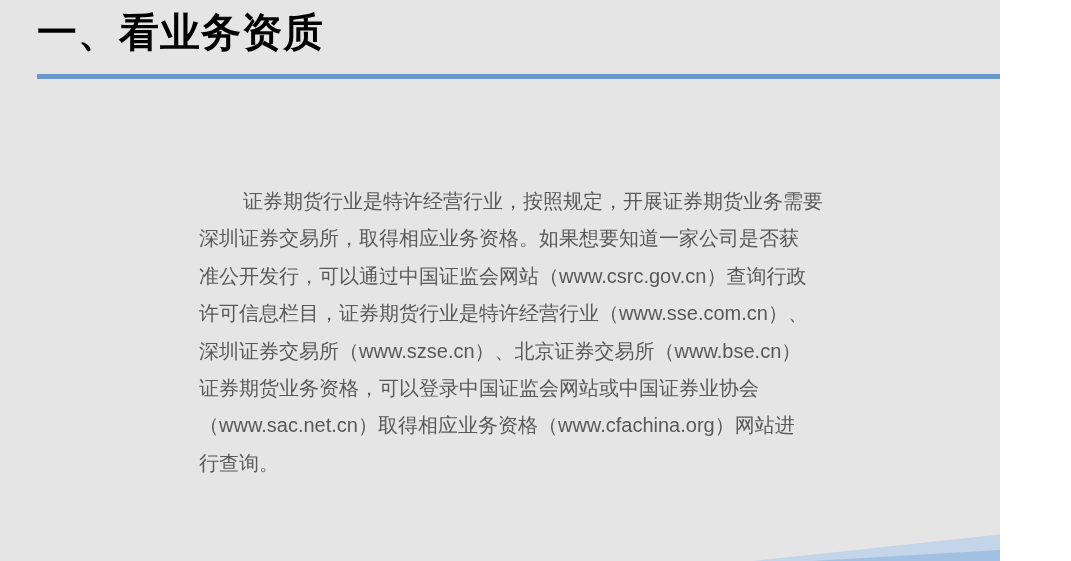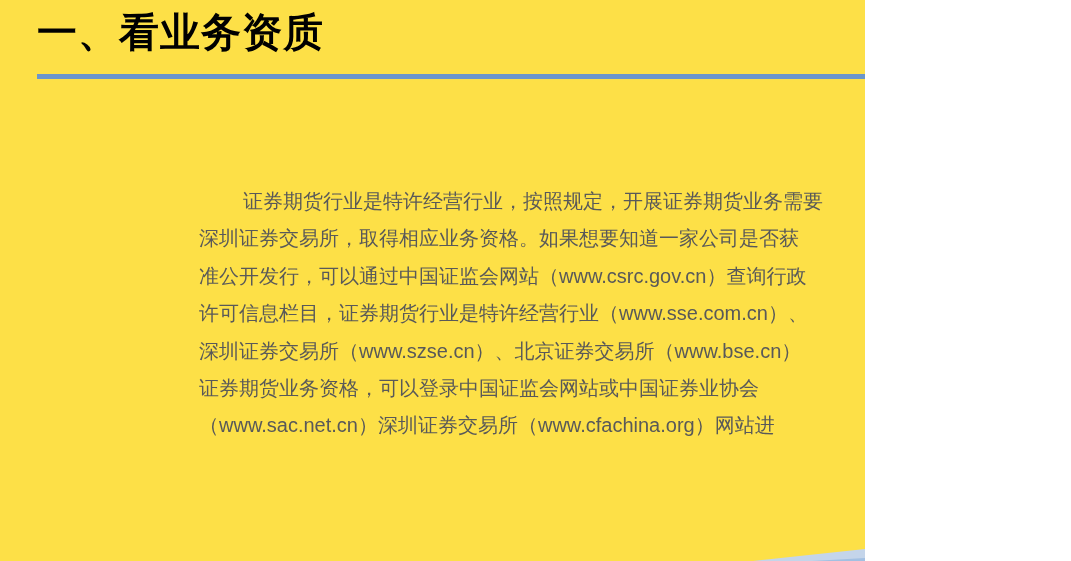--- a/index.html
+++ b/index.html
@@ -2,23 +2,23 @@
 <html><head>
 <meta charset="utf-8">
 <style>
   html, body {
     margin: 0;
     padding: 0;
     background: #ffffff;
   }
   .slide {
     position: relative;
-    width: 865px;
+    width: 1000px;
     height: 561px;
-    background: #fde047;
+    background: #e5e5e5;
     overflow: hidden;
     font-family: "Liberation Sans", "DejaVu Sans", sans-serif;
   }
   .slide-title {
     position: absolute;
     left: 37px;
     top: 2px;
     height: 60px;
     line-height: 60px;
     font-size: 40px;
@@ -70,21 +70,22 @@
 
   <div class="title-divider"></div>
 
   <div class="body-paragraph">
       <div class="line indent">证券期货行业是特许经营行业，按照规定，开展证券期货业务需要</div>
       <div class="line">深圳证券交易所，取得相应业务资格。如果想要知道一家公司是否获</div>
       <div class="line">准公开发行，可以通过中国证监会网站（www.csrc.gov.cn）查询行政</div>
       <div class="line">许可信息栏目，证券期货行业是特许经营行业（www.sse.com.cn）、</div>
       <div class="line">深圳证券交易所（www.szse.cn）、北京证券交易所（www.bse.cn）</div>
       <div class="line">证券期货业务资格，可以登录中国证监会网站或中国证券业协会</div>
-      <div class="line">（www.sac.net.cn）深圳证券交易所（www.cfachina.org）网站进</div>
+      <div class="line">（www.sac.net.cn）取得相应业务资格（www.cfachina.org）网站进</div>
+      <div class="line">行查询。</div>
     </div>
 
   <svg class="corner-decor" viewBox="0 0 1071 561" xmlns="http://www.w3.org/2000/svg">
     <polygon points="753,561 1071,527 1071,561" fill="#c4d5ea"></polygon>
     <polygon points="812,561 1071,546 1071,561" fill="#a2c0e2"></polygon>
   </svg>
 
 </div>
 
 </body></html>

